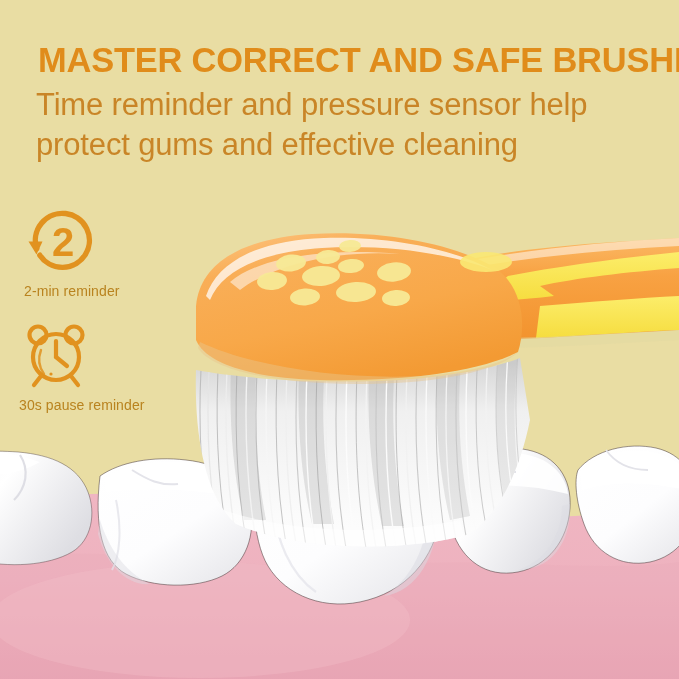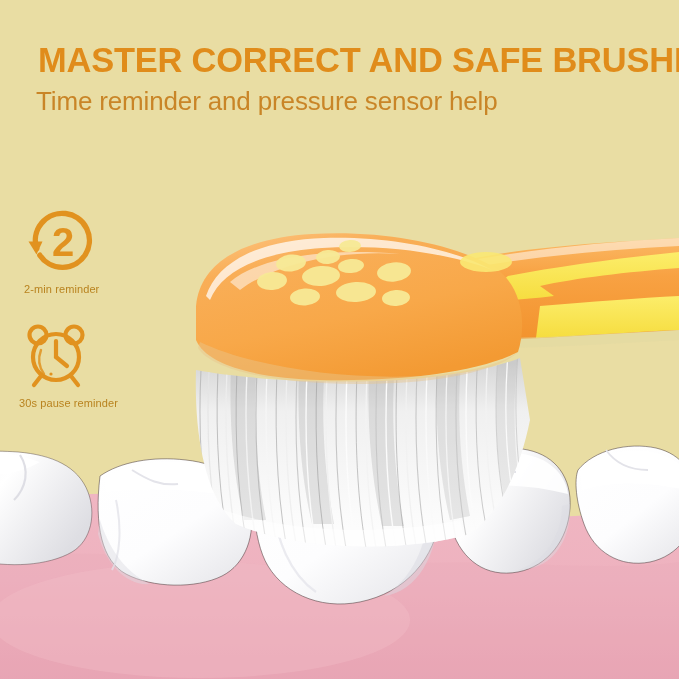--- a/index.html
+++ b/index.html
@@ -38,21 +38,21 @@
     transform: scaleX(0.97);
     transform-origin: left center;
     white-space: nowrap;
     line-height: 1.06;
   }
   .subline {
     position: absolute;
     left: 36px;
     top: 85px;
     width: 600px;
-    font-size: 26px;
+    font-size: 31px;
     font-weight: 400;
     color: #c98527;
     line-height: 1.29;
     letter-spacing: -0.15px;
   }
 
   
   .feature {
     position: absolute;
     width: 150px;
@@ -60,21 +60,21 @@
   }
   .feature .ficon {
     position: relative;
     width: 78px;
     height: 78px;
     margin-left: 16px;
   }
   .feature .flabel {
     margin-top: 3px;
     margin-left: 18px;
-    font-size: 11px;
+    font-size: 14px;
     color: #b9831f;
     letter-spacing: 0.1px;
     white-space: nowrap;
   }
   #feature-timer { left: 6px; top: 202px; }
   #feature-pause { left: 1px; top: 316px; }
 
   
   .brush-wrap {
     position: absolute;
@@ -329,20 +329,21 @@
 
         <ellipse cx="486" cy="262" rx="26" ry="10" fill="#f9e873" opacity="0.9"></ellipse>
       </g>
     </svg>
   </div>
 
   <div class="headline">MASTER CORRECT AND SAFE BRUSHING</div>
 
   <div class="subline">
     <div>Time reminder and pressure sensor help</div>
+    <div>protect gums and effective cleaning</div>
   </div>
 
   <div class="feature" id="feature-timer">
     <div class="ficon">
       <svg width="78" height="78" viewBox="0 0 78 78" xmlns="http://www.w3.org/2000/svg">
 
         <path d="M 16 50
                  A 27 27 0 1 1 20 56" fill="none" stroke="#e1921f" stroke-width="5.4" stroke-linecap="round" transform="rotate(8 39 39)"></path>
 
         <path d="M 20.5 39.5 L 6.5 39.5 L 14.5 52.5 Z" fill="#e1921f"></path>

